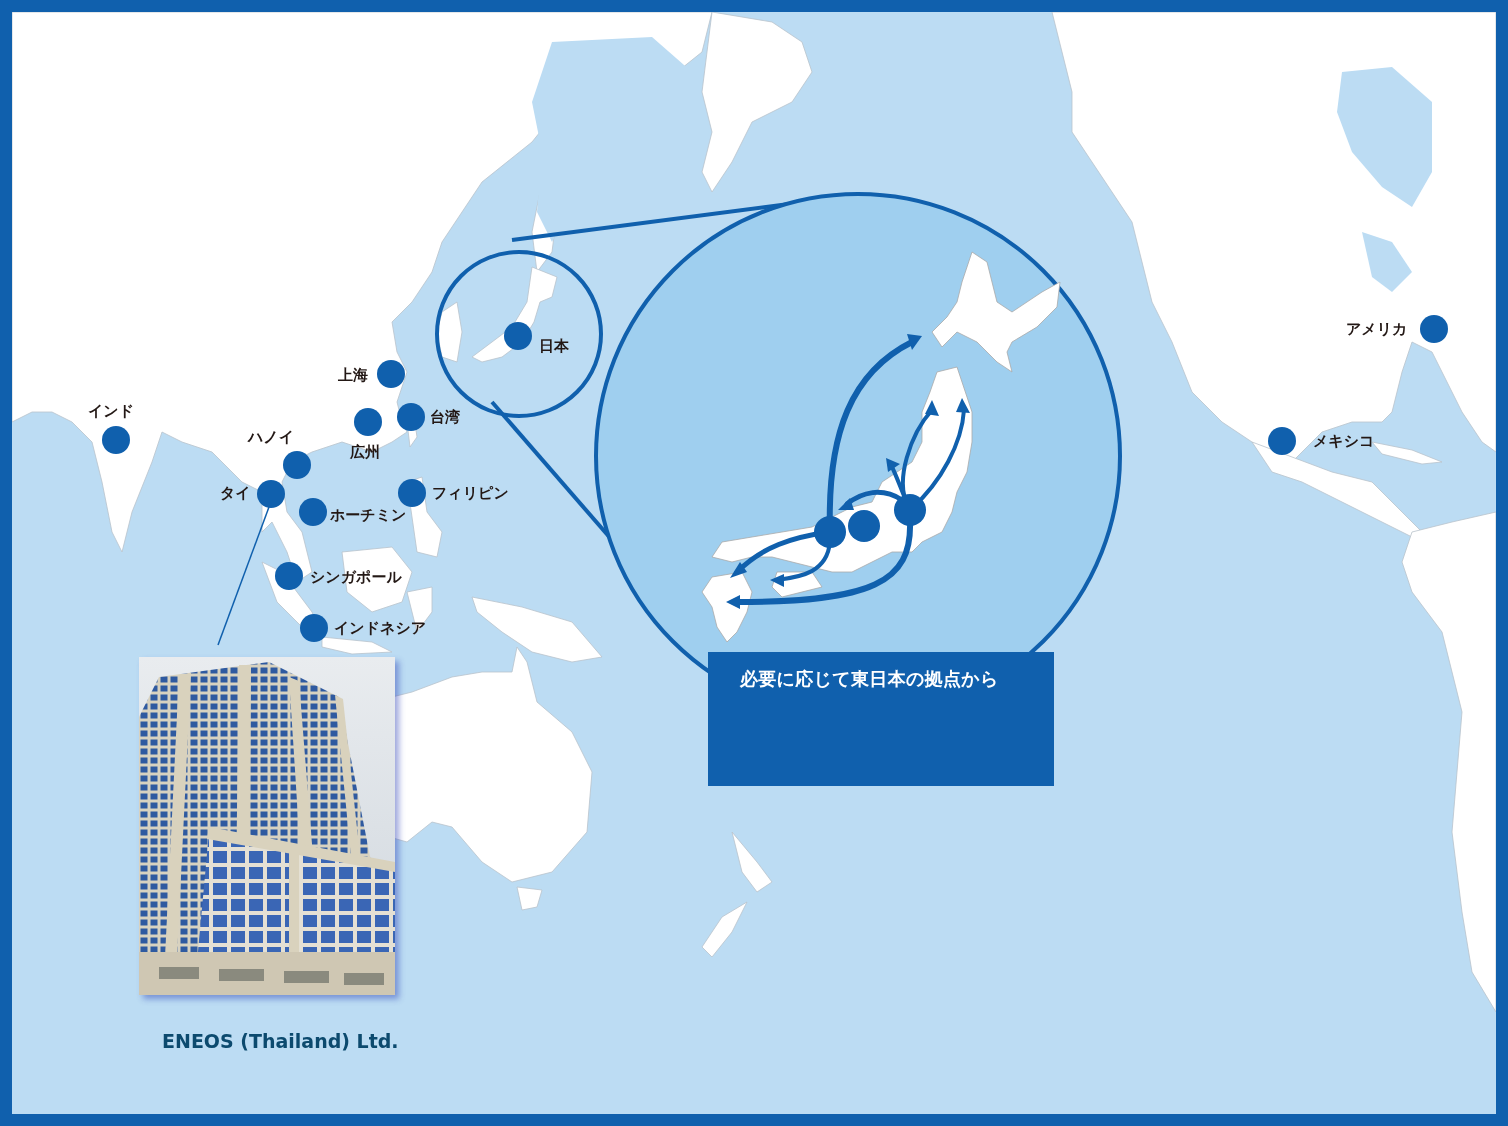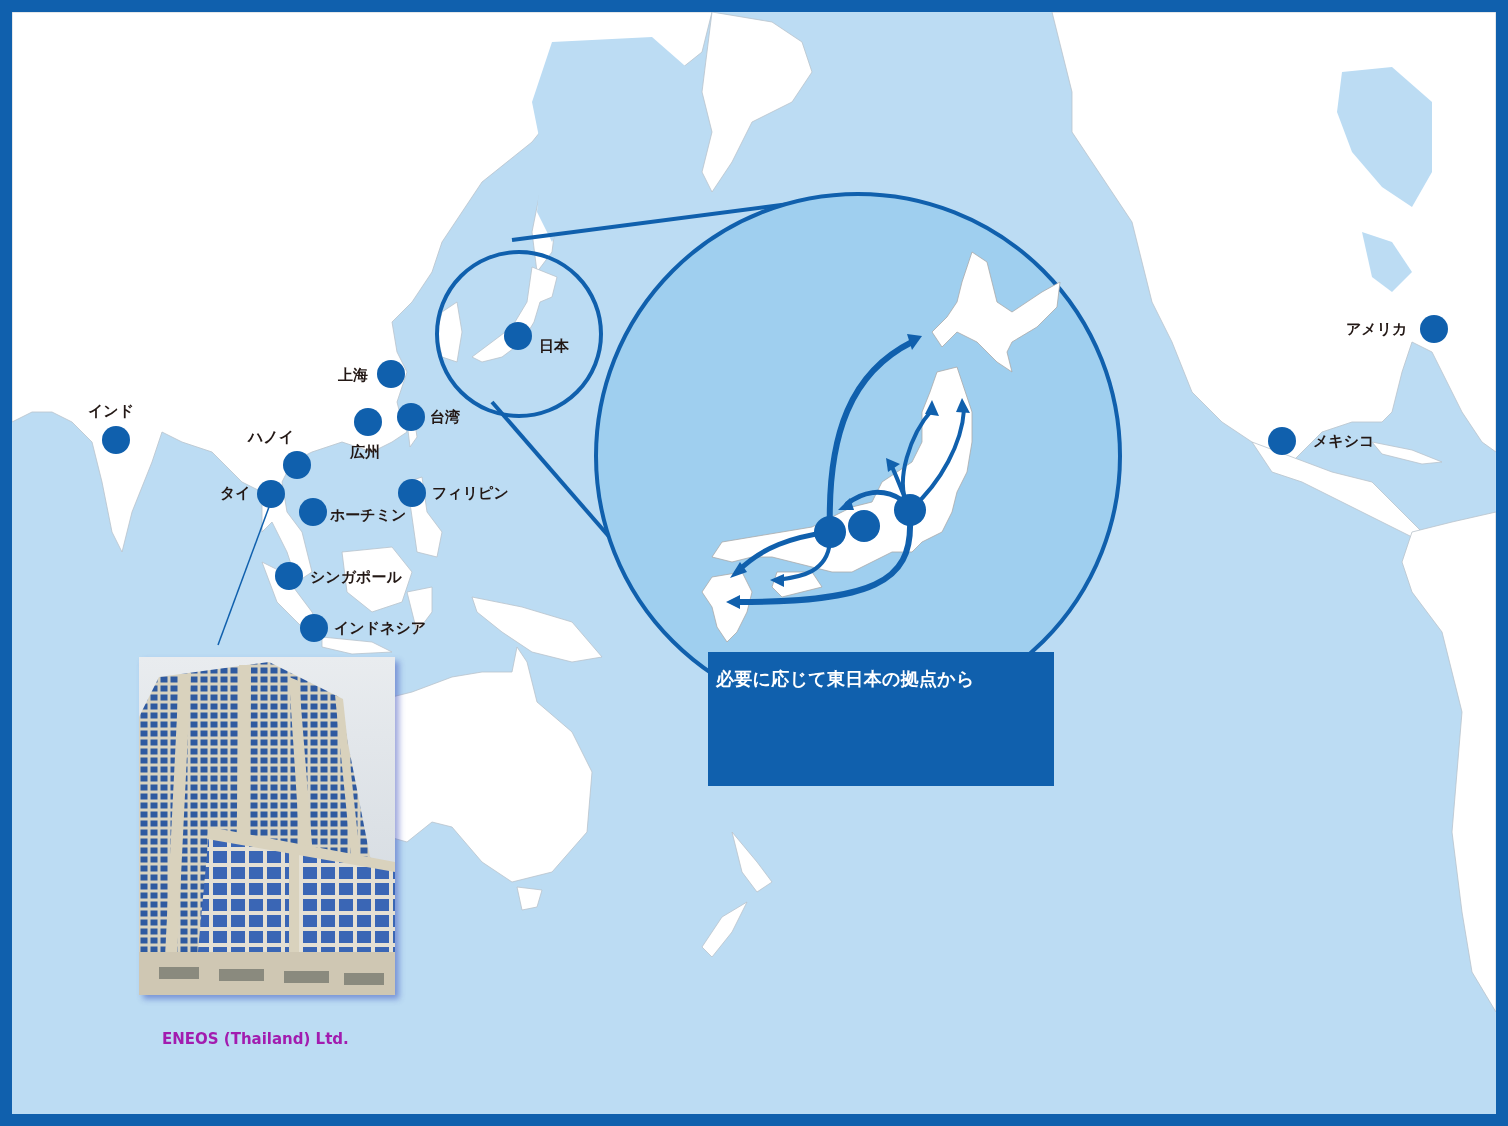--- a/index.html
+++ b/index.html
@@ -1,24 +1,24 @@
 <!DOCTYPE html>
 <html><head>
 <meta charset="utf-8">
 <style>
   html,body{margin:0;padding:0;}
   body{width:1508px;height:1126px;overflow:hidden;background:#1060ad;font-family:"DejaVu Sans","Liberation Sans",sans-serif;}
   #frame{position:absolute;left:12px;top:12px;width:1484px;height:1102px;background:#bcdcf3;overflow:hidden;}
   svg.map{position:absolute;left:0;top:0;}
   .lbl{position:absolute;font-weight:bold;font-size:15px;color:#231815;white-space:nowrap;line-height:1;}
   .dot{position:absolute;width:28px;height:28px;border-radius:50%;background:#1060ad;}
-  #callout{position:absolute;left:696px;top:640px;width:346px;height:134px;background:#1060ad;box-sizing:border-box;padding:12px 16px 0 8px;color:#fff;font-weight:bold;font-size:18px;line-height:29px;letter-spacing:0.3px;}
+  #callout{position:absolute;left:696px;top:640px;width:346px;height:134px;background:#1060ad;box-sizing:border-box;padding:12px 16px 0 32px;color:#fff;font-weight:bold;font-size:18px;line-height:29px;letter-spacing:0.3px;}
   #callout span{display:block;}
   #photo{position:absolute;left:127px;top:645px;width:256px;height:338px;box-shadow:4px 4px 6px rgba(40,60,180,0.45);overflow:hidden;background:#dfe3e8;}
-  #caption{position:absolute;left:150px;top:1018px;font-size:15px;font-weight:bold;color:#a21caf;}
+  #caption{position:absolute;left:150px;top:1018px;font-size:19px;font-weight:bold;color:#0c4a6e;}
 </style>
 </head>
 <body>
 
 <div id="frame">
 
   <svg class="map" width="1484" height="1102" viewBox="0 0 1484 1102">
 
     <g fill="#ffffff" stroke="#b9c3cc" stroke-width="0.8">
 

